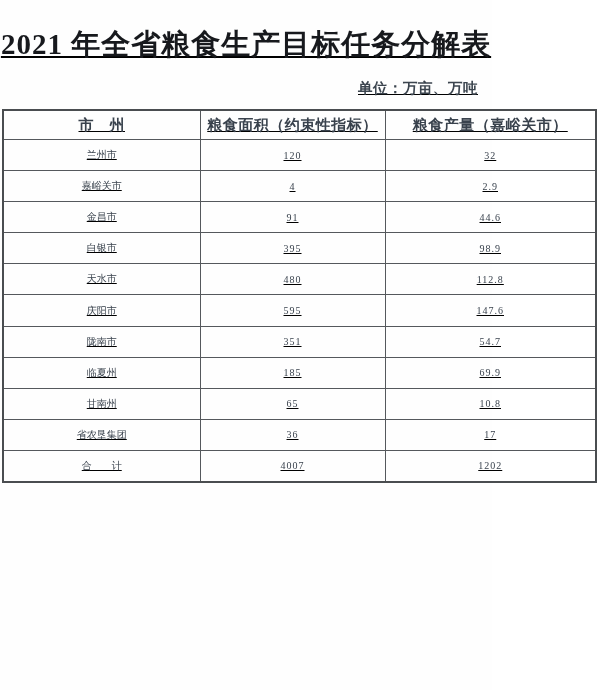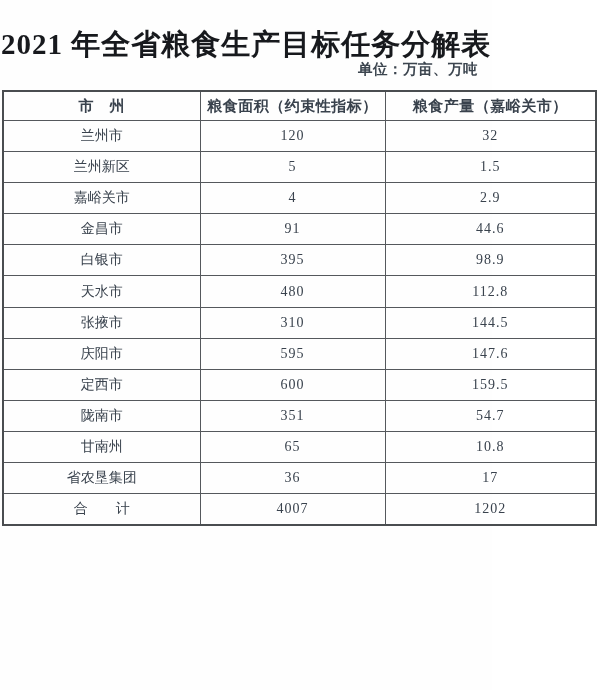--- a/index.html
+++ b/index.html
@@ -9,32 +9,34 @@
     width: 600px;
     height: 690px;
     overflow: hidden;
     font-family: "Liberation Serif", "DejaVu Serif", serif;
   }
   .page {
     position: relative;
     width: 492px;
     height: 690px;
     background: #fefefe;
+    text-decoration: underline;
   }
   .doc-title {
     padding-top: 28px;
     text-align: center;
     font-size: 29px;
     line-height: 33px;
     font-weight: bold;
     letter-spacing: 1px;
     color: #17191d;
     font-family: "Liberation Serif", "DejaVu Serif", serif;
   }
   .unit-note {
+    margin-top: 19px;
     padding-right: 14px;
     text-align: right;
     font-size: 14.5px;
     line-height: 16px;
     font-weight: 600;
     letter-spacing: 0.5px;
     color: #3c454f;
   }
   table.grain-table {
     margin: 13px 5px 0 2px;
@@ -57,21 +59,21 @@
     white-space: nowrap;
   }
   table.grain-table th {
     height: 28px;
     font-size: 15px;
     font-weight: 600;
     letter-spacing: 0.5px;
   }
   table.grain-table td {
     height: 30.1px;
-    font-size: 14px;
+    font-size: 10px;
     font-weight: 500;
   }
   td.num { font-size: 15px; letter-spacing: 1px; }
 </style>
 </head>
 <body>
 
 <div class="page">
 
   <div class="doc-title">2021 年全省粮食生产目标任务分解表</div>
@@ -92,63 +94,53 @@
       </tr>
     </thead>
     <tbody id="table-body">
 
     <tr class="">
         <td>兰州市</td>
         <td class="num">120</td>
         <td class="num">32</td>
       </tr>
         <tr class="">
-        <td>兰州新区</td>
-        <td class="num">5</td>
-        <td class="num">1.5</td>
-      </tr>
-        <tr class="">
         <td>嘉峪关市</td>
         <td class="num">4</td>
         <td class="num">2.9</td>
       </tr>
         <tr class="">
         <td>金昌市</td>
         <td class="num">91</td>
         <td class="num">44.6</td>
       </tr>
         <tr class="">
         <td>白银市</td>
         <td class="num">395</td>
         <td class="num">98.9</td>
       </tr>
         <tr class="">
         <td>天水市</td>
         <td class="num">480</td>
         <td class="num">112.8</td>
       </tr>
         <tr class="">
-        <td>张掖市</td>
-        <td class="num">310</td>
-        <td class="num">144.5</td>
-      </tr>
-        <tr class="">
         <td>庆阳市</td>
         <td class="num">595</td>
         <td class="num">147.6</td>
       </tr>
         <tr class="">
-        <td>定西市</td>
-        <td class="num">600</td>
-        <td class="num">159.5</td>
-      </tr>
-        <tr class="">
         <td>陇南市</td>
         <td class="num">351</td>
         <td class="num">54.7</td>
+      </tr>
+        <tr class="">
+        <td>临夏州</td>
+        <td class="num">185</td>
+        <td class="num">69.9</td>
       </tr>
         <tr class="">
         <td>甘南州</td>
         <td class="num">65</td>
         <td class="num">10.8</td>
       </tr>
         <tr class="">
         <td>省农垦集团</td>
         <td class="num">36</td>
         <td class="num">17</td>

